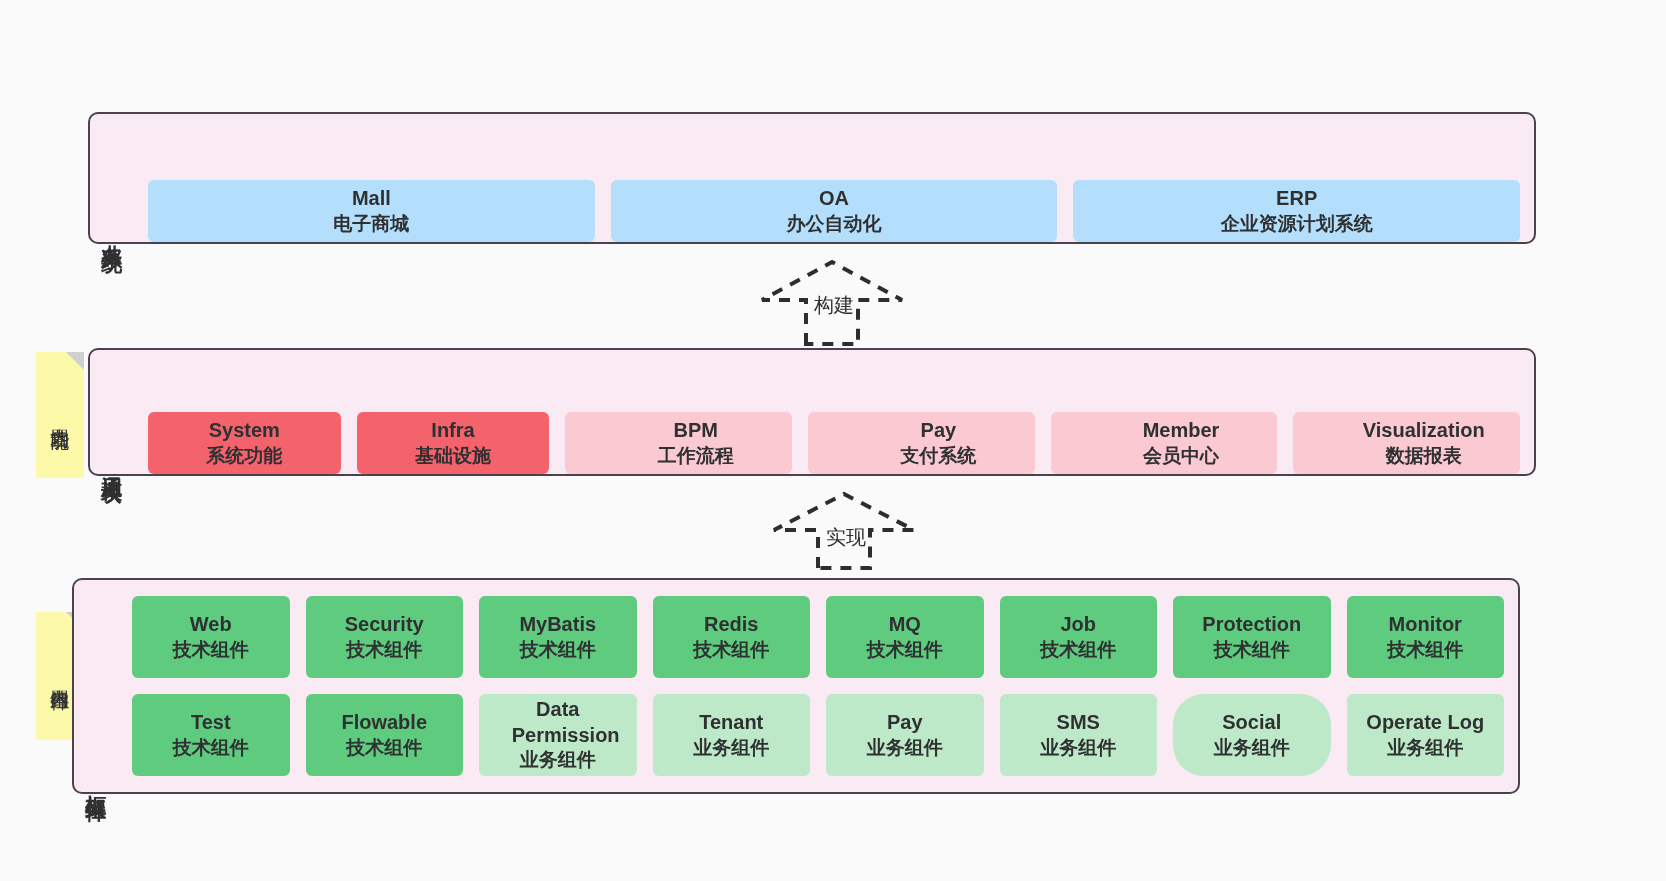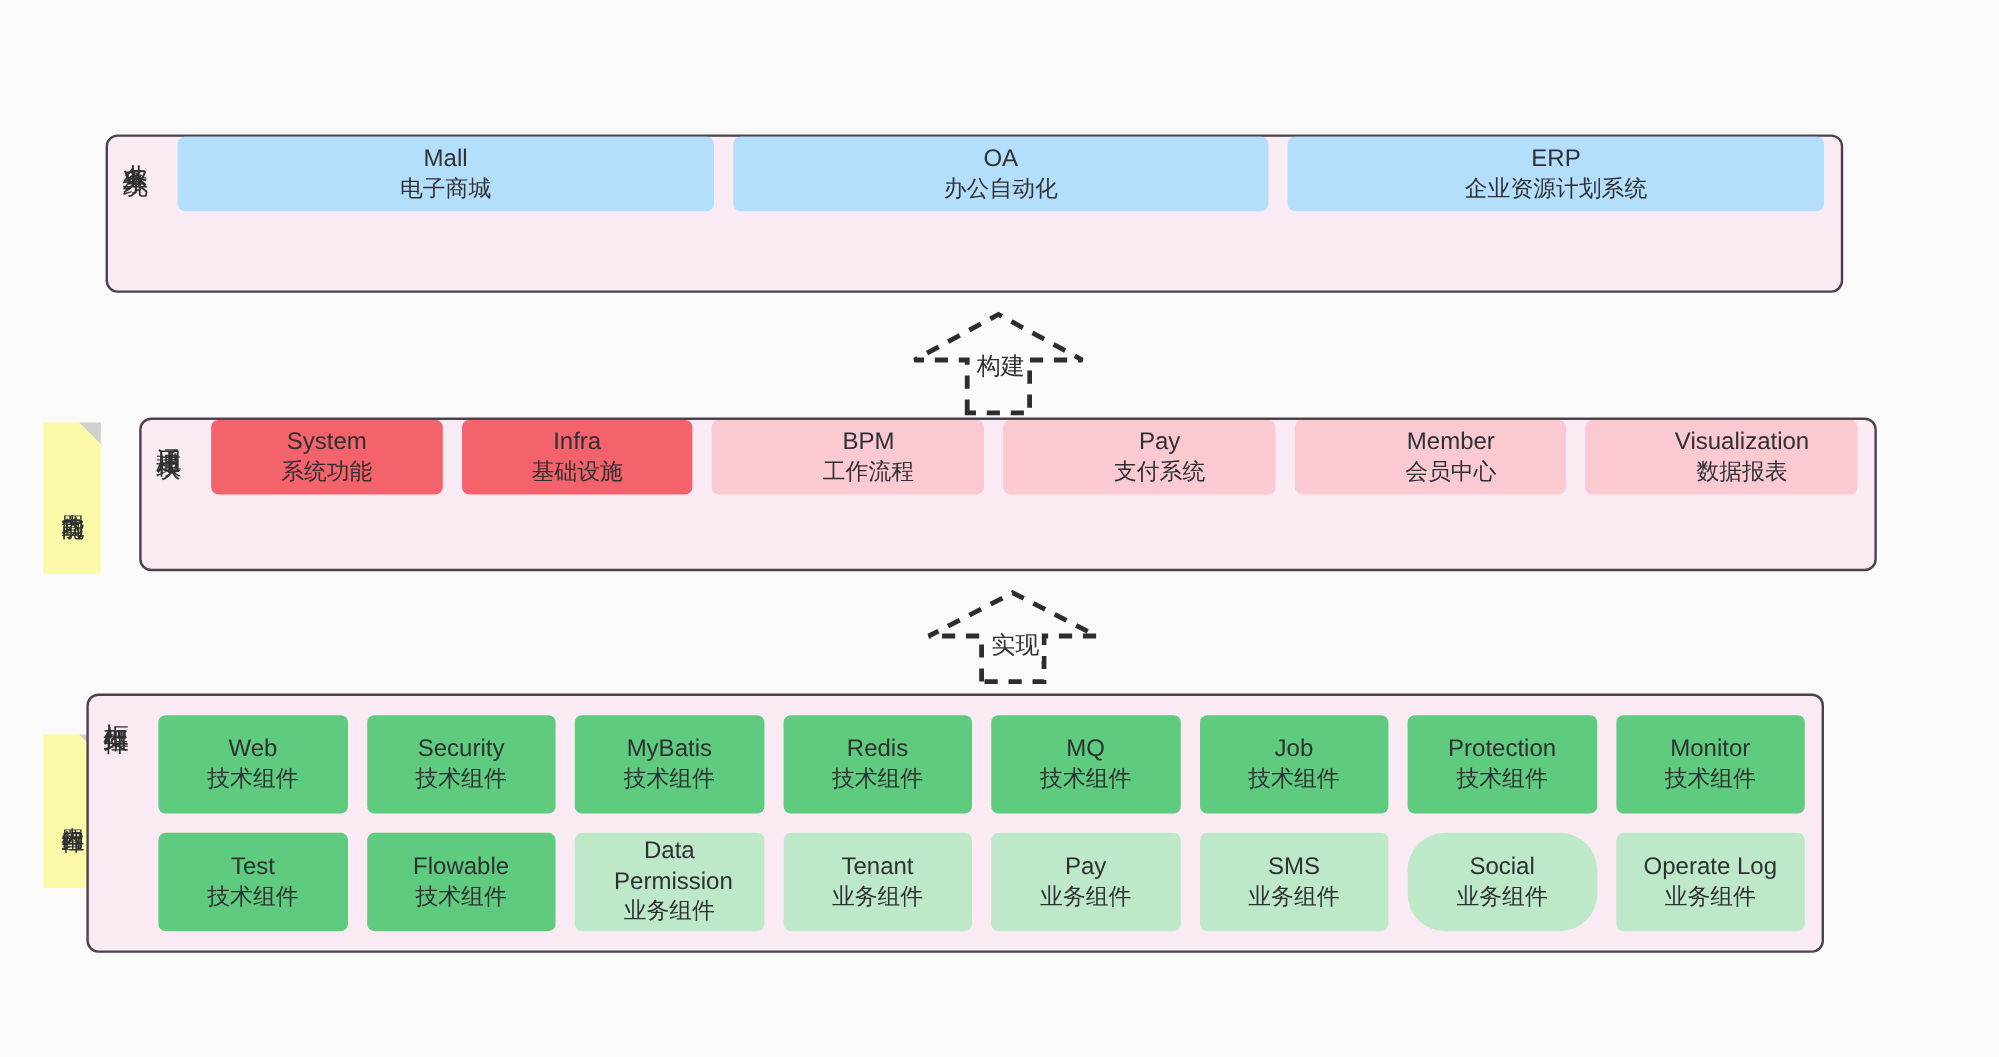--- a/index.html
+++ b/index.html
@@ -17,21 +17,22 @@
     background: #fafafa;
   }
 
   
   .layer {
     position: absolute;
     background: #f9eaf4;
     border: 2px solid #4a424c;
     border-radius: 10px;
     display: flex;
-    align-items: flex-start;
+    align-items: flex-end;
+    font-weight: bold;
   }
   .layer-title {
     flex: 0 0 auto;
     width: 44px;
     display: flex;
     align-items: center;
     justify-content: center;
     font-size: 21px;
     line-height: 1.12;
     color: #2f3032;
@@ -150,21 +151,21 @@
 
   <div class="arrow" style="left:758px; top:258px; width:148px; height:90px;">
     <svg width="148" height="90" viewBox="0 0 148 90">
       <path d="M 48 86 L 48 42 L 4 42 L 74 4 L 144 42 L 100 42 L 100 86 Z" fill="none" stroke="#2d2d2d" stroke-width="4" stroke-dasharray="11 9" stroke-linecap="butt"></path>
     </svg>
   </div>
   <div class="arrow-label" style="left:812px; top:292px;">构建</div>
 
   <div class="note" style="left:36px; top:352px; height:126px;">内置功能</div>
 
-  <div class="layer" id="layer-common-module" style="left:88px; top:348px; width:1448px; height:128px;margin-left:28px;">
+  <div class="layer" id="layer-common-module" style="left:88px; top:348px; width:1448px; height:128px;">
     <div class="layer-title">通用模块</div>
     <div class="layer-body">
       <div class="node redfull">
         <span class="en">System</span>
         <span class="cn">系统功能</span>
       </div>
       <div class="node redfull">
         <span class="en">Infra</span>
         <span class="cn">基础设施</span>
       </div>

